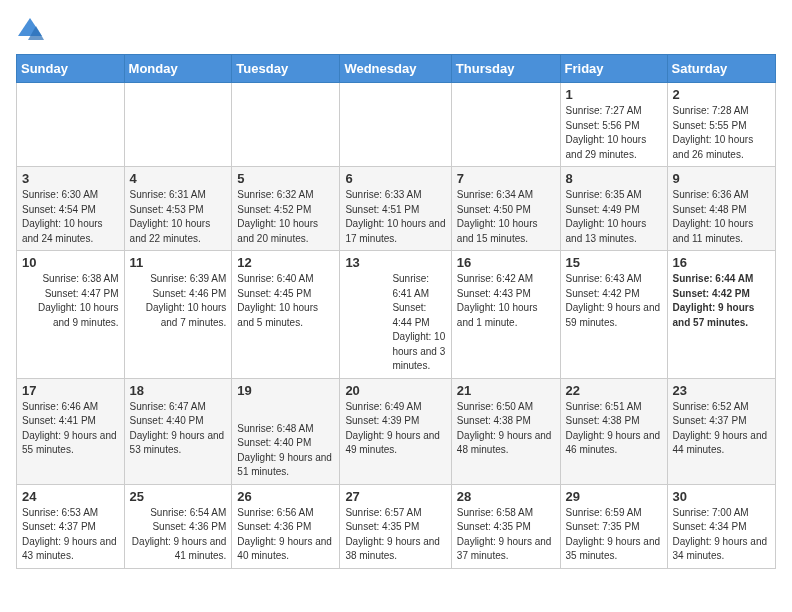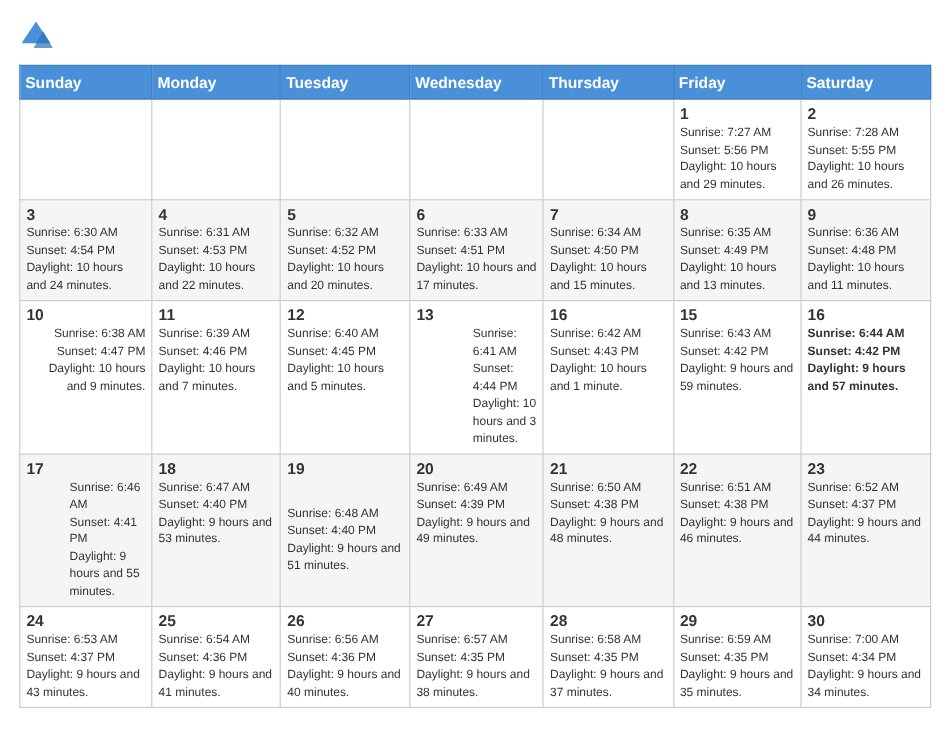--- a/index.html
+++ b/index.html
@@ -197,21 +197,21 @@
         </tr>
         <tr>
           <td>
             <span class="day-num">10</span>
             <div class="day-info" style="white-space: pre-line; text-align: right;">Sunrise: 6:38 AM
 Sunset: 4:47 PM
 Daylight: 10 hours and 9 minutes.</div>
           </td>
           <td>
             <span class="day-num">11</span>
-            <div class="day-info" style="white-space: pre-line;">Sunrise: 6:39 AM
+            <div class="day-info" style="white-space: pre-line; text-align: right;">Sunrise: 6:39 AM
 Sunset: 4:46 PM
 Daylight: 10 hours and 7 minutes.</div>
           </td>
           <td>
             <span class="day-num">12</span>
             <div class="day-info" style="white-space: pre-line;">Sunrise: 6:40 AM
 Sunset: 4:45 PM
 Daylight: 10 hours and 5 minutes.</div>
           </td>
           <td>
@@ -235,21 +235,21 @@
           <td>
             <span class="day-num">16</span>
             <div class="day-info" style="white-space: pre-line; font-weight: bold;">Sunrise: 6:44 AM
 Sunset: 4:42 PM
 Daylight: 9 hours and 57 minutes.</div>
           </td>
         </tr>
         <tr>
           <td>
             <span class="day-num">17</span>
-            <div class="day-info" style="white-space: pre-line; margin-left: 36px;">Sunrise: 6:46 AM
+            <div class="day-info" style="white-space: pre-line;">Sunrise: 6:46 AM
 Sunset: 4:41 PM
 Daylight: 9 hours and 55 minutes.</div>
           </td>
           <td>
             <span class="day-num">18</span>
             <div class="day-info" style="white-space: pre-line;">Sunrise: 6:47 AM
 Sunset: 4:40 PM
 Daylight: 9 hours and 53 minutes.</div>
           </td>
           <td>
@@ -285,21 +285,21 @@
         </tr>
         <tr>
           <td>
             <span class="day-num">24</span>
             <div class="day-info" style="white-space: pre-line;">Sunrise: 6:53 AM
 Sunset: 4:37 PM
 Daylight: 9 hours and 43 minutes.</div>
           </td>
           <td>
             <span class="day-num">25</span>
-            <div class="day-info" style="white-space: pre-line;">Sunrise: 6:54 AM
+            <div class="day-info" style="white-space: pre-line; text-align: right;">Sunrise: 6:54 AM
 Sunset: 4:36 PM
 Daylight: 9 hours and 41 minutes.</div>
           </td>
           <td>
             <span class="day-num">26</span>
             <div class="day-info" style="white-space: pre-line;">Sunrise: 6:56 AM
 Sunset: 4:36 PM
 Daylight: 9 hours and 40 minutes.</div>
           </td>
           <td>
@@ -310,21 +310,21 @@
           </td>
           <td>
             <span class="day-num">28</span>
             <div class="day-info" style="white-space: pre-line;">Sunrise: 6:58 AM
 Sunset: 4:35 PM
 Daylight: 9 hours and 37 minutes.</div>
           </td>
           <td>
             <span class="day-num">29</span>
             <div class="day-info" style="white-space: pre-line;">Sunrise: 6:59 AM
-Sunset: 4:35 PM
+Sunset: 7:35 PM
 Daylight: 9 hours and 35 minutes.</div>
           </td>
           <td>
             <span class="day-num">30</span>
             <div class="day-info" style="white-space: pre-line;">Sunrise: 7:00 AM
 Sunset: 4:34 PM
 Daylight: 9 hours and 34 minutes.</div>
           </td>
         </tr>
       </tbody>

